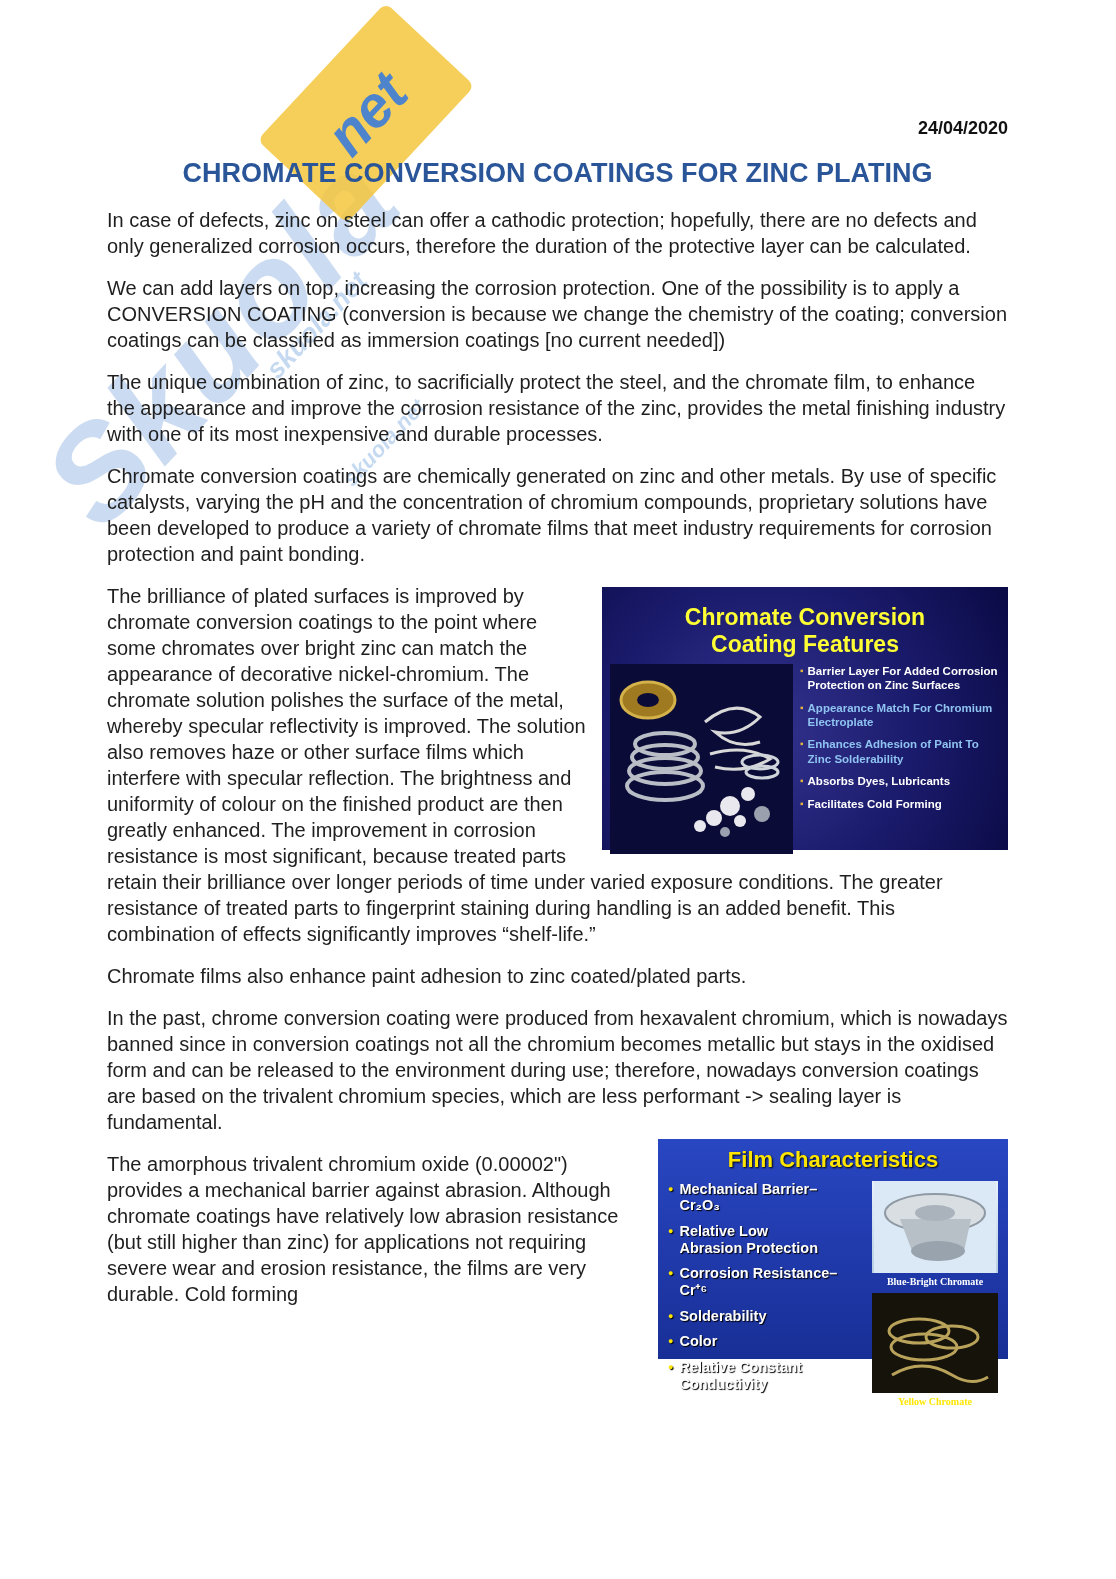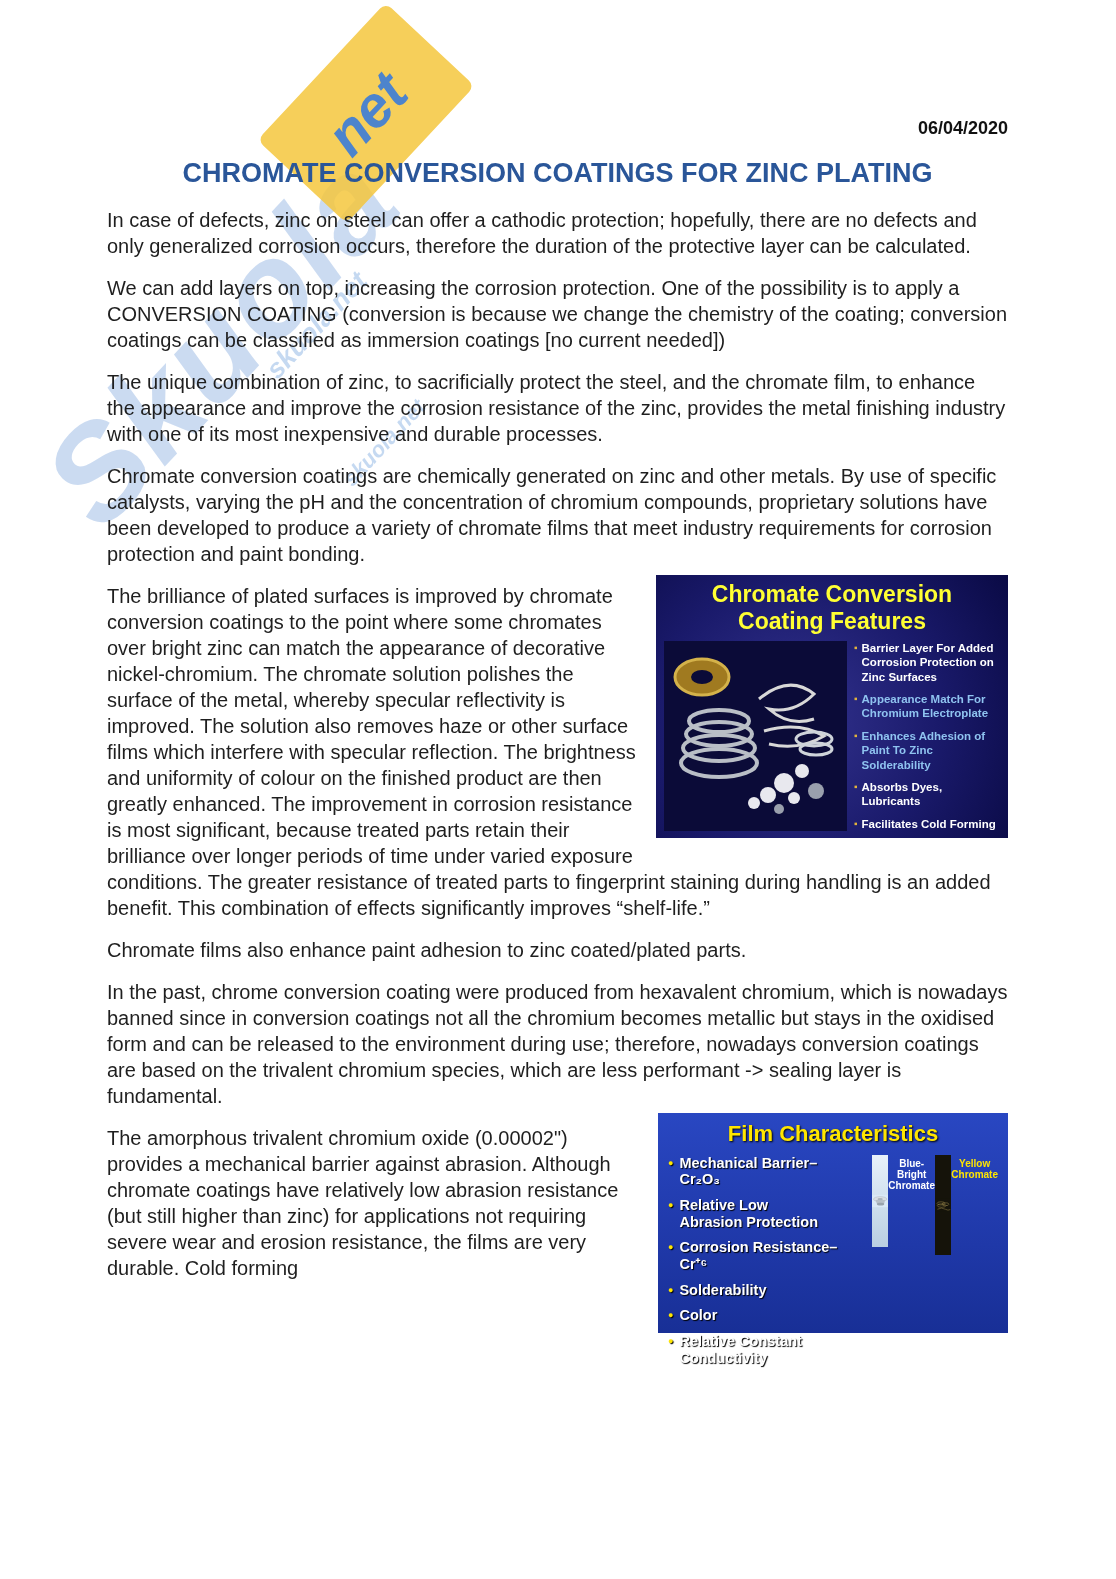--- a/index.html
+++ b/index.html
@@ -40,23 +40,23 @@
   .content { position:relative; z-index:1; padding:118px 108px 0 107px; }
   .doc-date { text-align:right; font-weight:bold; font-size:18px; color:#111; }
   .doc-title {
     text-align:center; color:#2a5699; font-weight:bold;
     font-size:27px; line-height:1.25; margin:18px 60px 4px 60px;
   }
   .content p.body-par { font-size:20px; line-height:26px; margin:16px 0 0 0; }
 
   
   .slide1 {
-    float:right; width:352px; height:263px;
-    margin:8px 0 8px 14px; box-sizing:border-box;
-    padding:6px 8px;
+    float:right; width:406px; height:263px;
+    margin:20px 0 8px 14px; box-sizing:border-box;
+    padding:17px 8px;
     background:radial-gradient(circle at 40% 55%, #33338f 0%, #1a1a6b 55%, #0a0a45 100%);
   }
   .slide1 .s1-title { text-align:center; color:#ffff33; font-weight:bold; font-size:23px; line-height:1.2; }
   .slide1 .s1-row { display:flex; gap:7px; margin-top:5px; }
   .slide1 .s1-photo { width:183px; height:190px; background:#0b0b38; flex:none; }
   .slide1 .s1-bullets { flex:1; }
   .s1-bullet { display:flex; margin-bottom:8px; font-size:11.5px; font-weight:bold; line-height:1.25; }
   .s1-bullet .mk { color:#e2b33c; font-size:10px; margin:1px 4px 0 0; flex:none; }
   .s1-bullet.c-white .tx { color:#ffffff; }
   .s1-bullet.c-blue  .tx { color:#8fc3f0; }
@@ -70,21 +70,21 @@
   }
   .slide2 .s2-title {
     text-align:center; color:#ffe600; font-weight:bold; font-size:22px;
     text-shadow:1px 1px 2px #000; margin-bottom:8px;
   }
   .slide2 .s2-row { display:flex; gap:8px; }
   .slide2 .s2-bullets { width:196px; flex:none; }
   .s2-bullet { display:flex; margin-bottom:9px; font-size:14.5px; font-weight:bold; color:#ffffff; line-height:1.15; text-shadow:1px 1px 1px #000; }
   .s2-bullet .mk { color:#ffe600; font-size:9px; margin:3px 6px 0 0; flex:none; }
   .s2-bullet .tx { white-space:pre-line; }
-  .slide2 .s2-photos { flex:1; display:flex; flex-direction:row; }
+  .slide2 .s2-photos { flex:1; display:flex; flex-direction:column;font-family:Liberation Serif, serif; }
   .s2-photo-top { height:92px; background:linear-gradient(180deg,#e8f1fa,#b9cfe2); }
   .s2-photo-bottom { height:100px; background:#15130a; }
   .s2-cap { font-size:10px; font-weight:bold; text-align:center; margin:3px 0 6px 0; }
   .s2-cap.white { color:#ffffff; }
   .s2-cap.yellow { color:#ffe600; margin-bottom:0; }
   svg { display:block; }
 </style>
 </head>
 <body>
 
@@ -94,21 +94,21 @@
     <div class="wm-brand">Skuola</div>
     <div class="wm-flag">
       <span>net</span>
     </div>
     <div class="wm-tagline t1">skuola.net</div>
     <div class="wm-tagline t2">skuola.net</div>
   </div>
 
   <div class="content">
 
-    <div class="doc-date">06/04/2020</div>
+    <div class="doc-date">24/04/2020</div>
 
     <div class="doc-title">CHROMATE CONVERSION COATINGS FOR ZINC PLATING</div>
 
     <p class="body-par">In case of defects, zinc on steel can offer a cathodic protection; hopefully, there are no defects and only generalized corrosion occurs, therefore the duration of the protective layer can be calculated.</p>
     <p class="body-par">We can add layers on top, increasing the corrosion protection. One of the possibility is to apply a CONVERSION COATING (conversion is because we change the chemistry of the coating; conversion coatings can be classified as immersion coatings [no current needed])</p>
     <p class="body-par">The unique combination of zinc, to sacrificially protect the steel, and the chromate film, to enhance the appearance and improve the corrosion resistance of the zinc, provides the metal finishing industry with one of its most inexpensive and durable processes.</p>
     <p class="body-par">Chromate conversion coatings are chemically generated on zinc and other metals. By use of specific catalysts, varying the pH and the concentration of chromium compounds, proprietary solutions have been developed to produce a variety of chromate films that meet industry requirements for corrosion protection and paint bonding.</p>
 
     <div class="slide1">
       <div class="s1-title">

